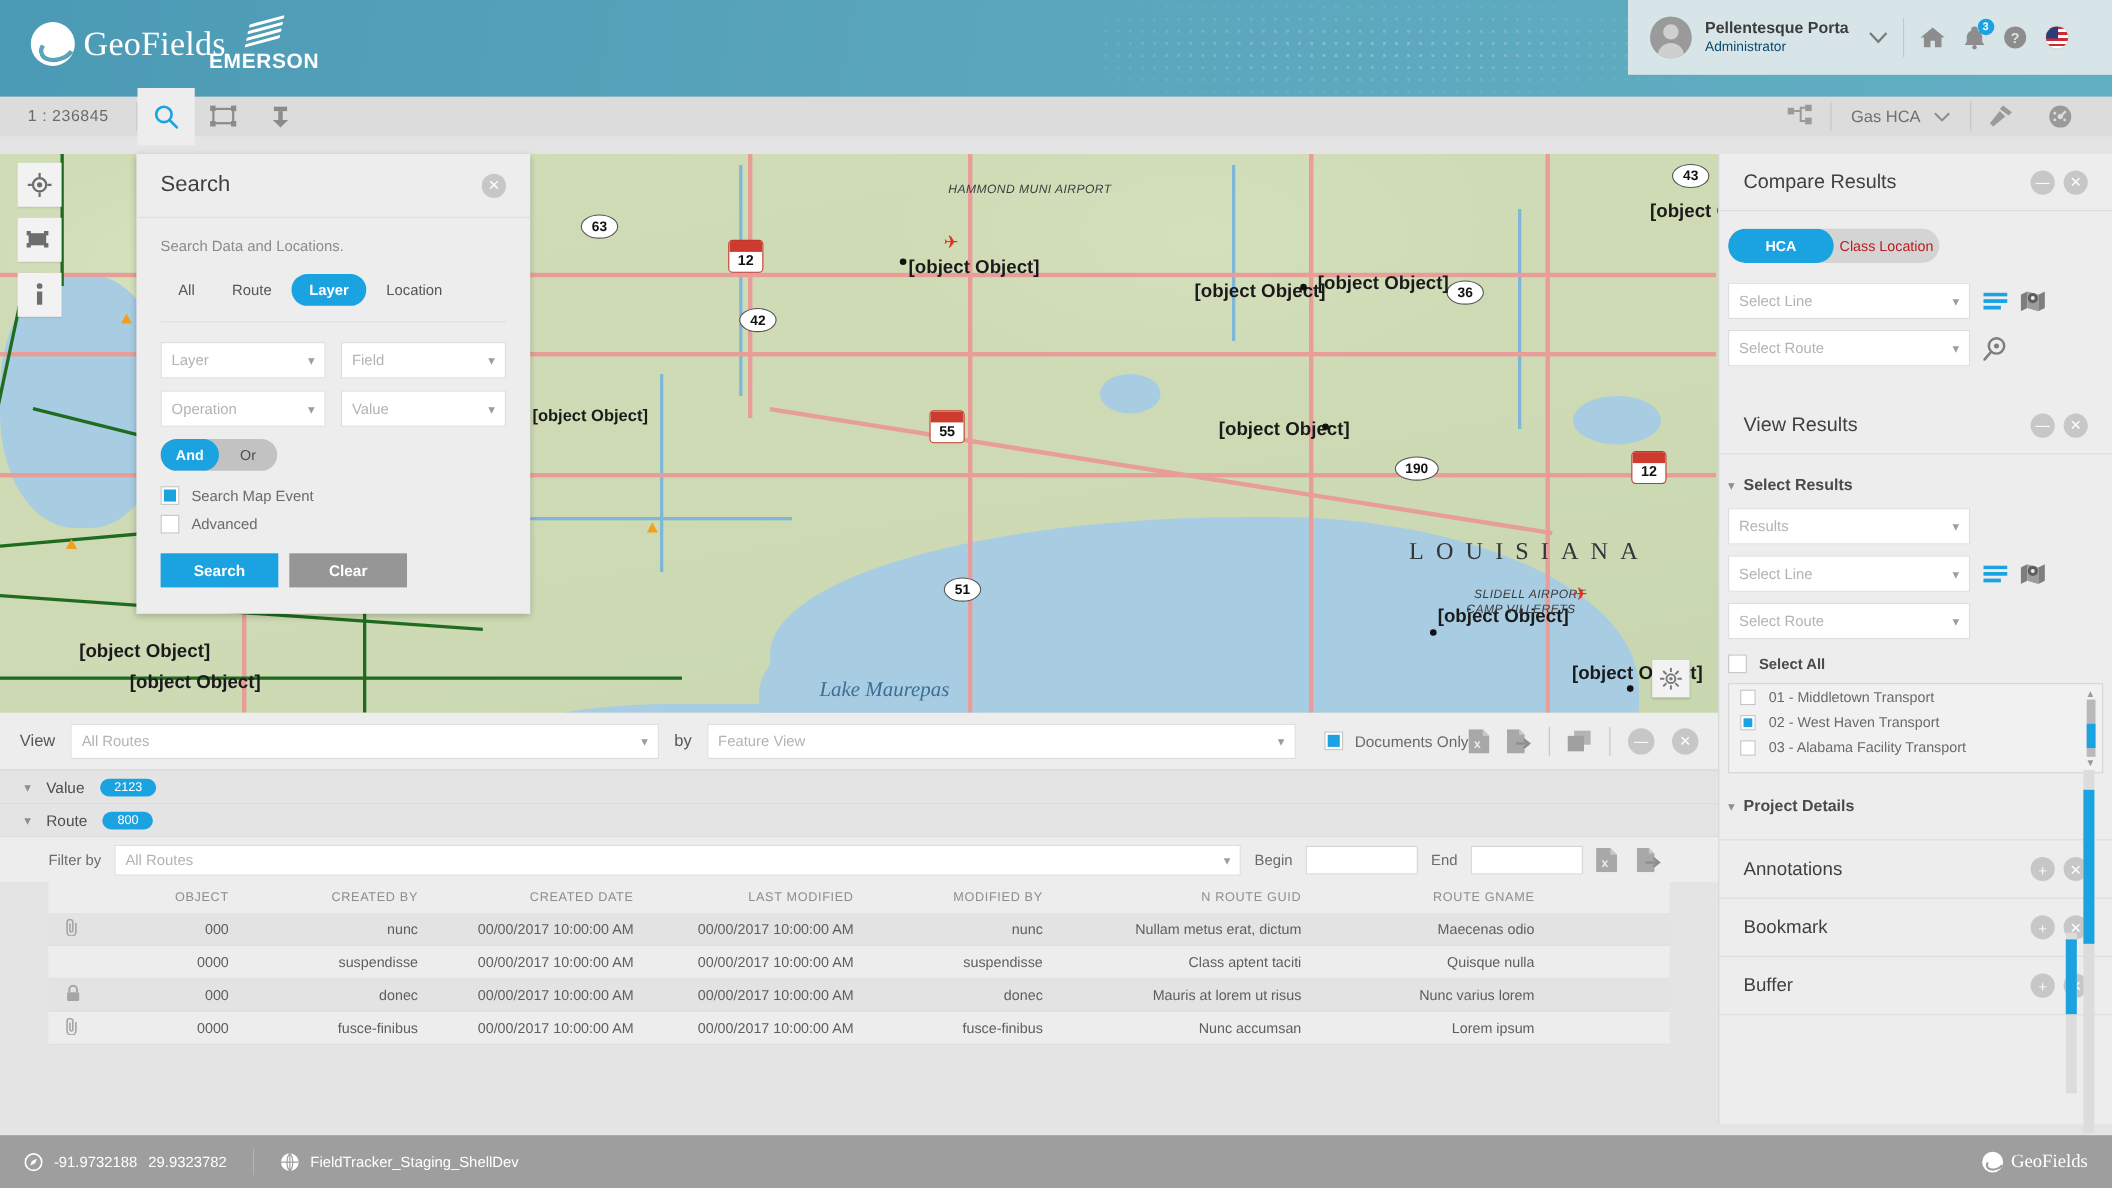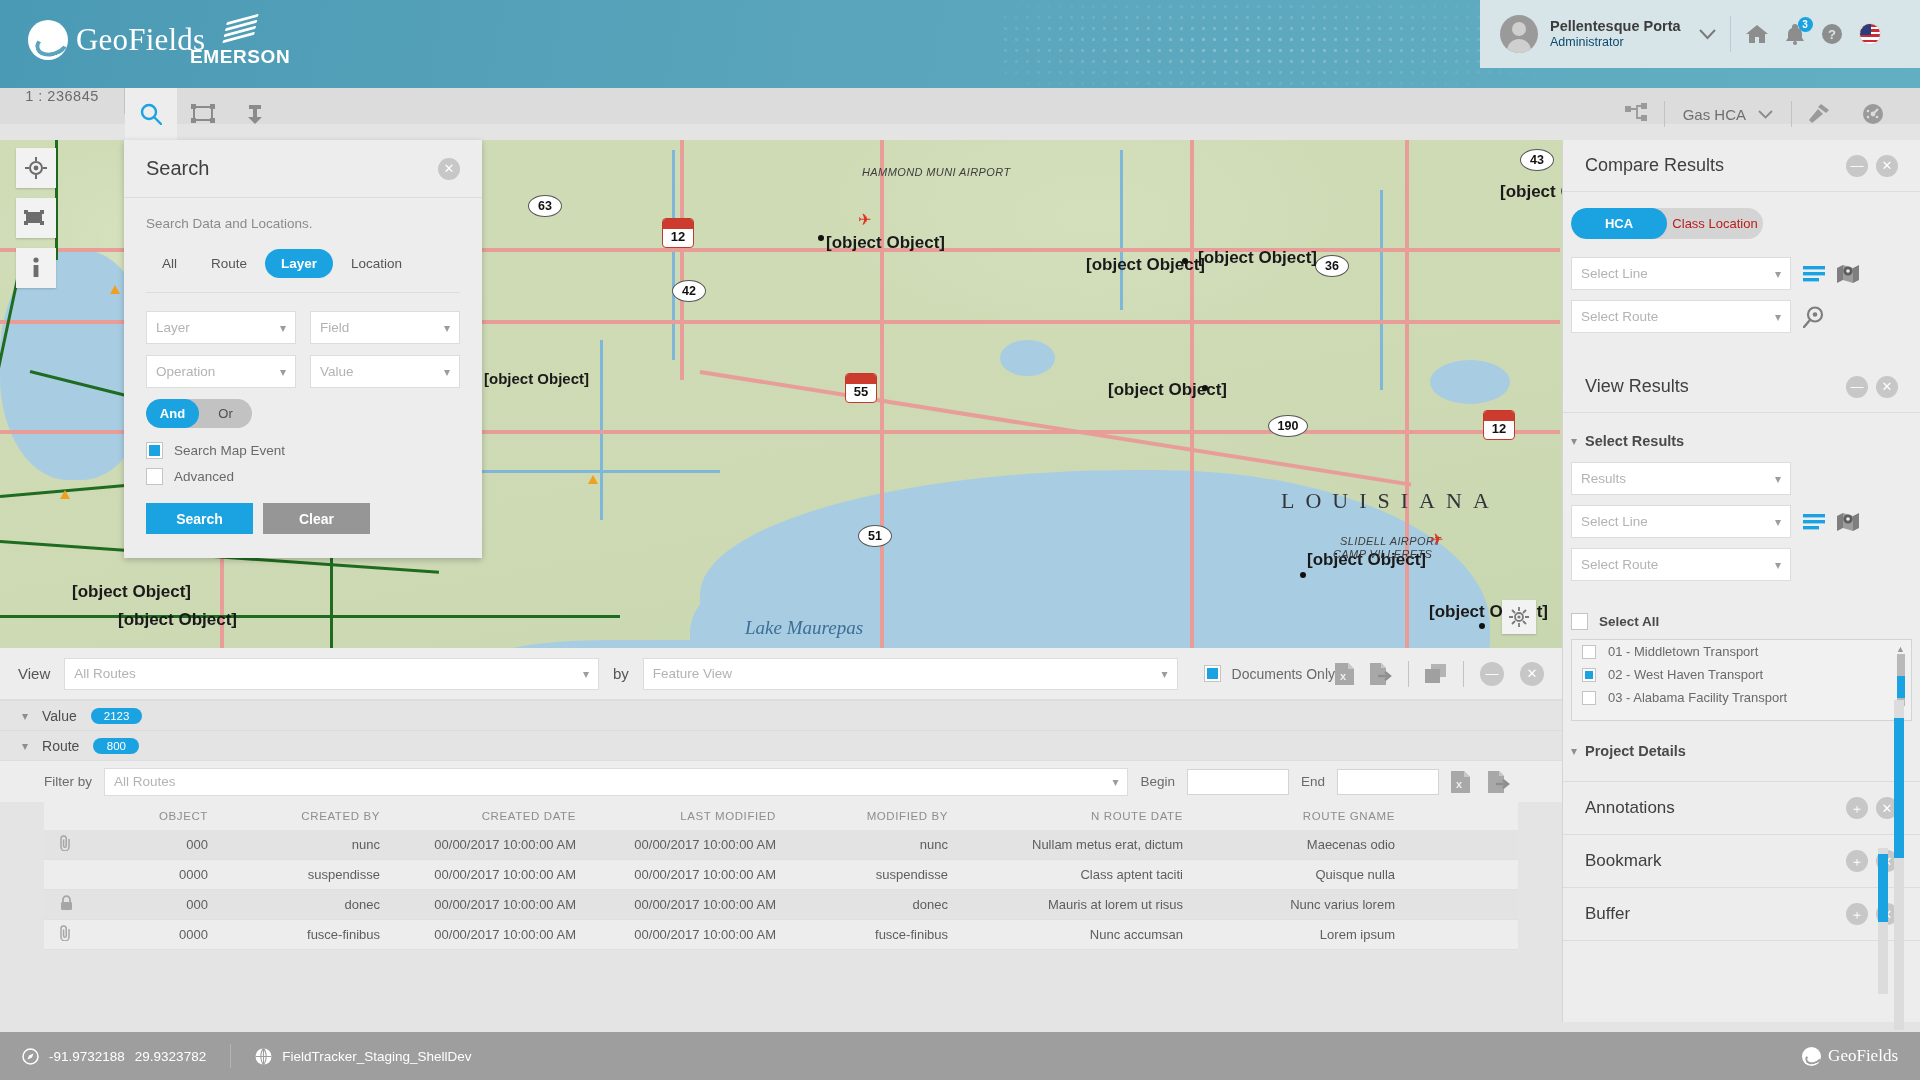--- a/index.html
+++ b/index.html
@@ -81,21 +81,21 @@
     background: repeating-linear-gradient(#cc2b35 0 2.6px, #fff 2.6px 5.2px);
     border: 1px solid #d7d7d7;
   }
   .flag:before {
     content:""; position:absolute; left:0; top:0; width: 11px; height: 11px; background:#2a3d7a;
   }
 
   
   .toolbar {
     position: absolute; top: 88px; left: 0; width: 1920px; height: 36px;
-    background: #dcdcdc; display: flex; align-items: flex-start;
+    background: #dcdcdc; display: flex; align-items: center;
   }
   .scale-txt { width: 124px; text-align: center; font-size: 14.5px; color: #6b6b6b; letter-spacing: .5px;}
   .vsep { width: 1px; height: 26px; background: #c3c3c3; }
   .tool-tabs { display: flex; height: 52px; }
   .tool-tab {
     width: 52px; height: 52px; display: flex; align-items: center; justify-content: center;
     cursor: pointer; color: #8b8b8b;
   }
   .tool-tab.active { background: #ededed; color: #1aa3e0; }
   .toolbar-right {
@@ -695,21 +695,21 @@
               <circle cx="11" cy="7" r="1.8" fill="#ededed"></circle>
             </svg>
         </div>
       </div>
       <div class="sel-row">
         <div class="sel">
           <span>Select Route</span>
           <span class="cv">▾</span>
         </div>
       </div>
-      <div class="ckrow" style="margin-top:32px;">
+      <div class="ckrow" style="margin-top:14px;">
         <div class="ckbox"></div>
         <div class="cklabel" style="font-weight:bold;color:#4a4a4a;">Select All</div>
       </div>
       <div class="listbox">
         <div class="lb-item">
           <div class="ckbox" style="width:14px;height:14px;"></div>
           <span>01 - Middletown Transport</span>
         </div>
         <div class="lb-item">
           <div class="ckbox on" style="width:14px;height:14px;"></div>
@@ -840,21 +840,21 @@
     </div>
 
     <div class="tbl">
       <div class="hdr">
         <div class="c-ic"></div>
         <div class="c-ob">OBJECT</div>
         <div class="c-cb">CREATED BY</div>
         <div class="c-cd">CREATED DATE</div>
         <div class="c-lm">LAST MODIFIED</div>
         <div class="c-mb">MODIFIED BY</div>
-        <div class="c-ng">N ROUTE DATE</div>
+        <div class="c-ng">N ROUTE GUID</div>
         <div class="c-rg">ROUTE GNAME</div>
       </div>
 
       <div class="row alt">
         <div class="c-ic">
           <svg width="14" height="16" viewBox="0 0 14 16" style="display:inline-block">
               <path d="M10 4v8a4 4 0 01-8 0V3.5a2.6 2.6 0 015.2 0V11a1.3 1.3 0 01-2.6 0V4.5" stroke="#a6a6a6" stroke-width="1.5" fill="none"></path>
             </svg>
         </div>
         <div class="c-ob">000</div>

